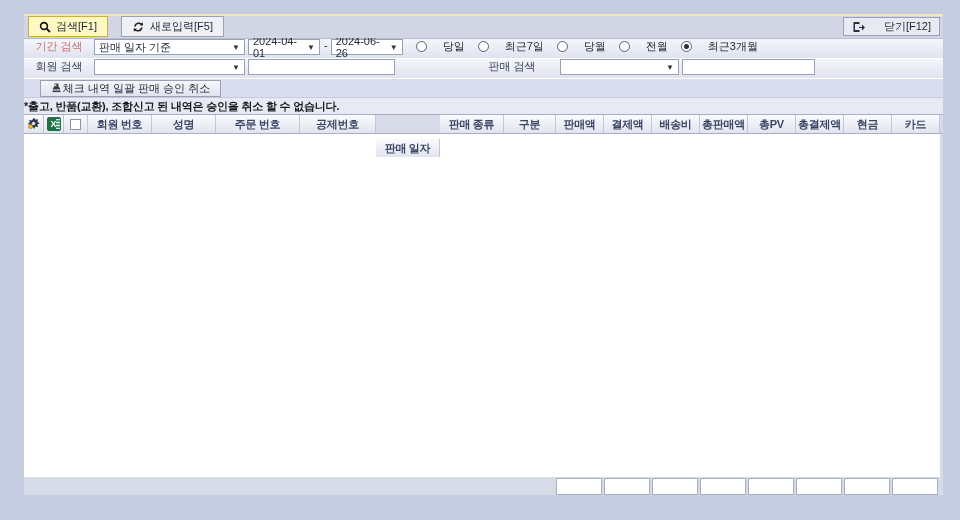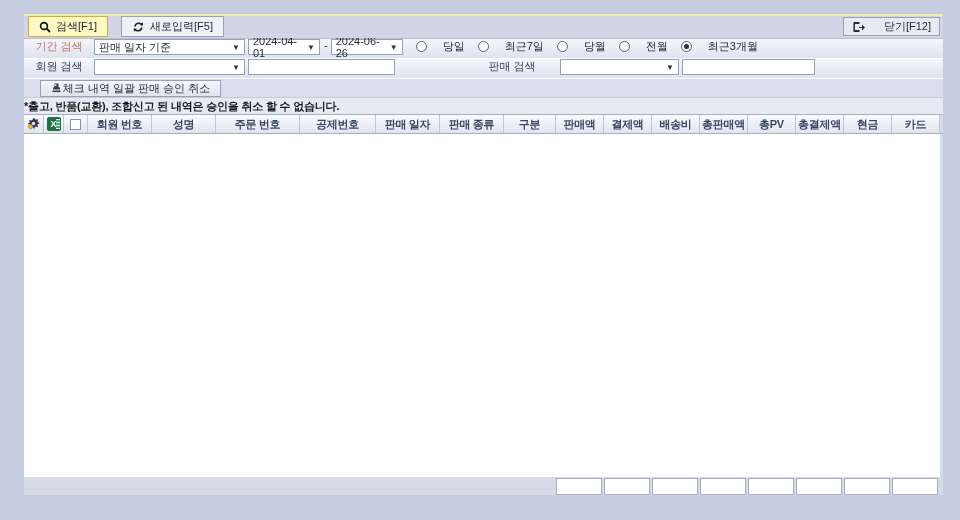--- a/index.html
+++ b/index.html
@@ -196,21 +196,21 @@
       <span class="excel-box">X</span>
     </div>
     <div class="hcheck">
       <span class="cb"></span>
     </div>
     <div style="display:flex; height:100%;font-weight:bold;">
         <div class="hcell" style="width: 64px;">회원 번호</div>
         <div class="hcell" style="width: 64px;">성명</div>
         <div class="hcell" style="width: 84px;">주문 번호</div>
         <div class="hcell" style="width: 76px;">공제번호</div>
-        <div class="hcell" style="width: 64px;">판매 일자</div>
+        <div class="hcell" style="width: 64px; margin-top: 24px;">판매 일자</div>
         <div class="hcell" style="width: 64px;">판매 종류</div>
         <div class="hcell" style="width: 52px;">구분</div>
         <div class="hcell" style="width: 48px;">판매액</div>
         <div class="hcell" style="width: 48px;">결제액</div>
         <div class="hcell" style="width: 48px;">배송비</div>
         <div class="hcell" style="width: 48px;">총판매액</div>
         <div class="hcell" style="width: 48px;">총PV</div>
         <div class="hcell" style="width: 48px;">총결제액</div>
         <div class="hcell" style="width: 48px;">현금</div>
         <div class="hcell" style="width: 48px;">카드</div>

